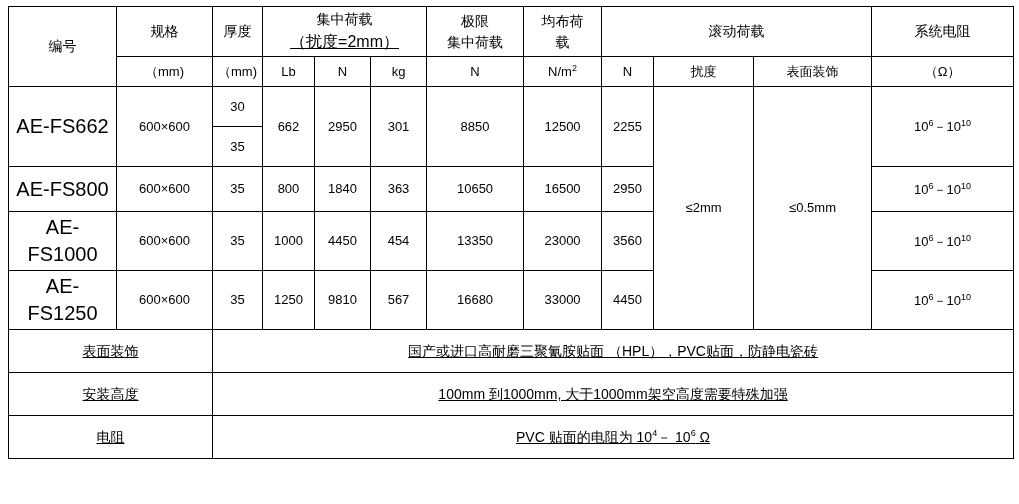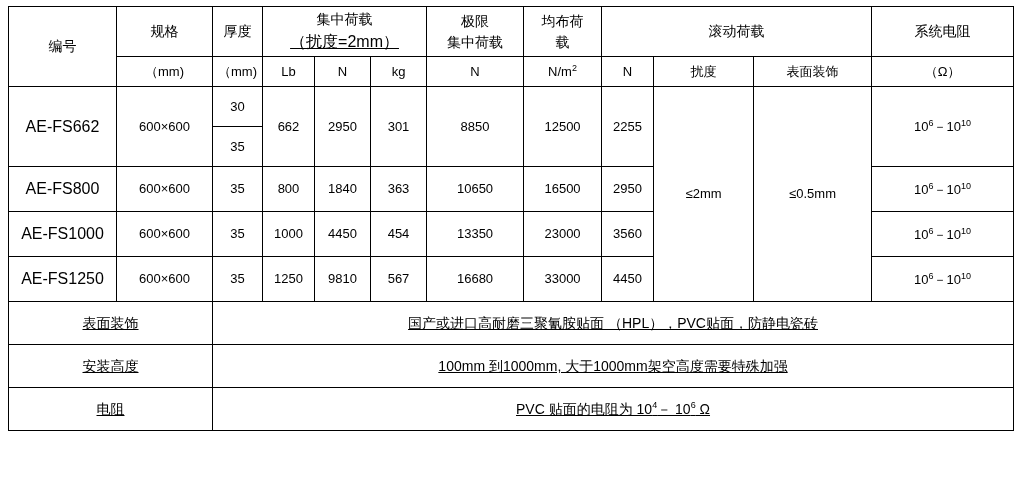--- a/index.html
+++ b/index.html
@@ -38,21 +38,21 @@
     height: 44px;
   }
   .hdr-sub {
     font-size: 13px;
     height: 30px;
     padding-left: 45px;
   }
   .idcell {
     text-align: left;
     padding-left: 10px;
-    font-size: 16px;
+    font-size: 20px;
   }
   .leftcell {
     text-align: left;
     padding-left: 10px;
     font-size: 14px;
     text-decoration: underline;
   }
   .rowtall td {
     height: 40px;
   }

